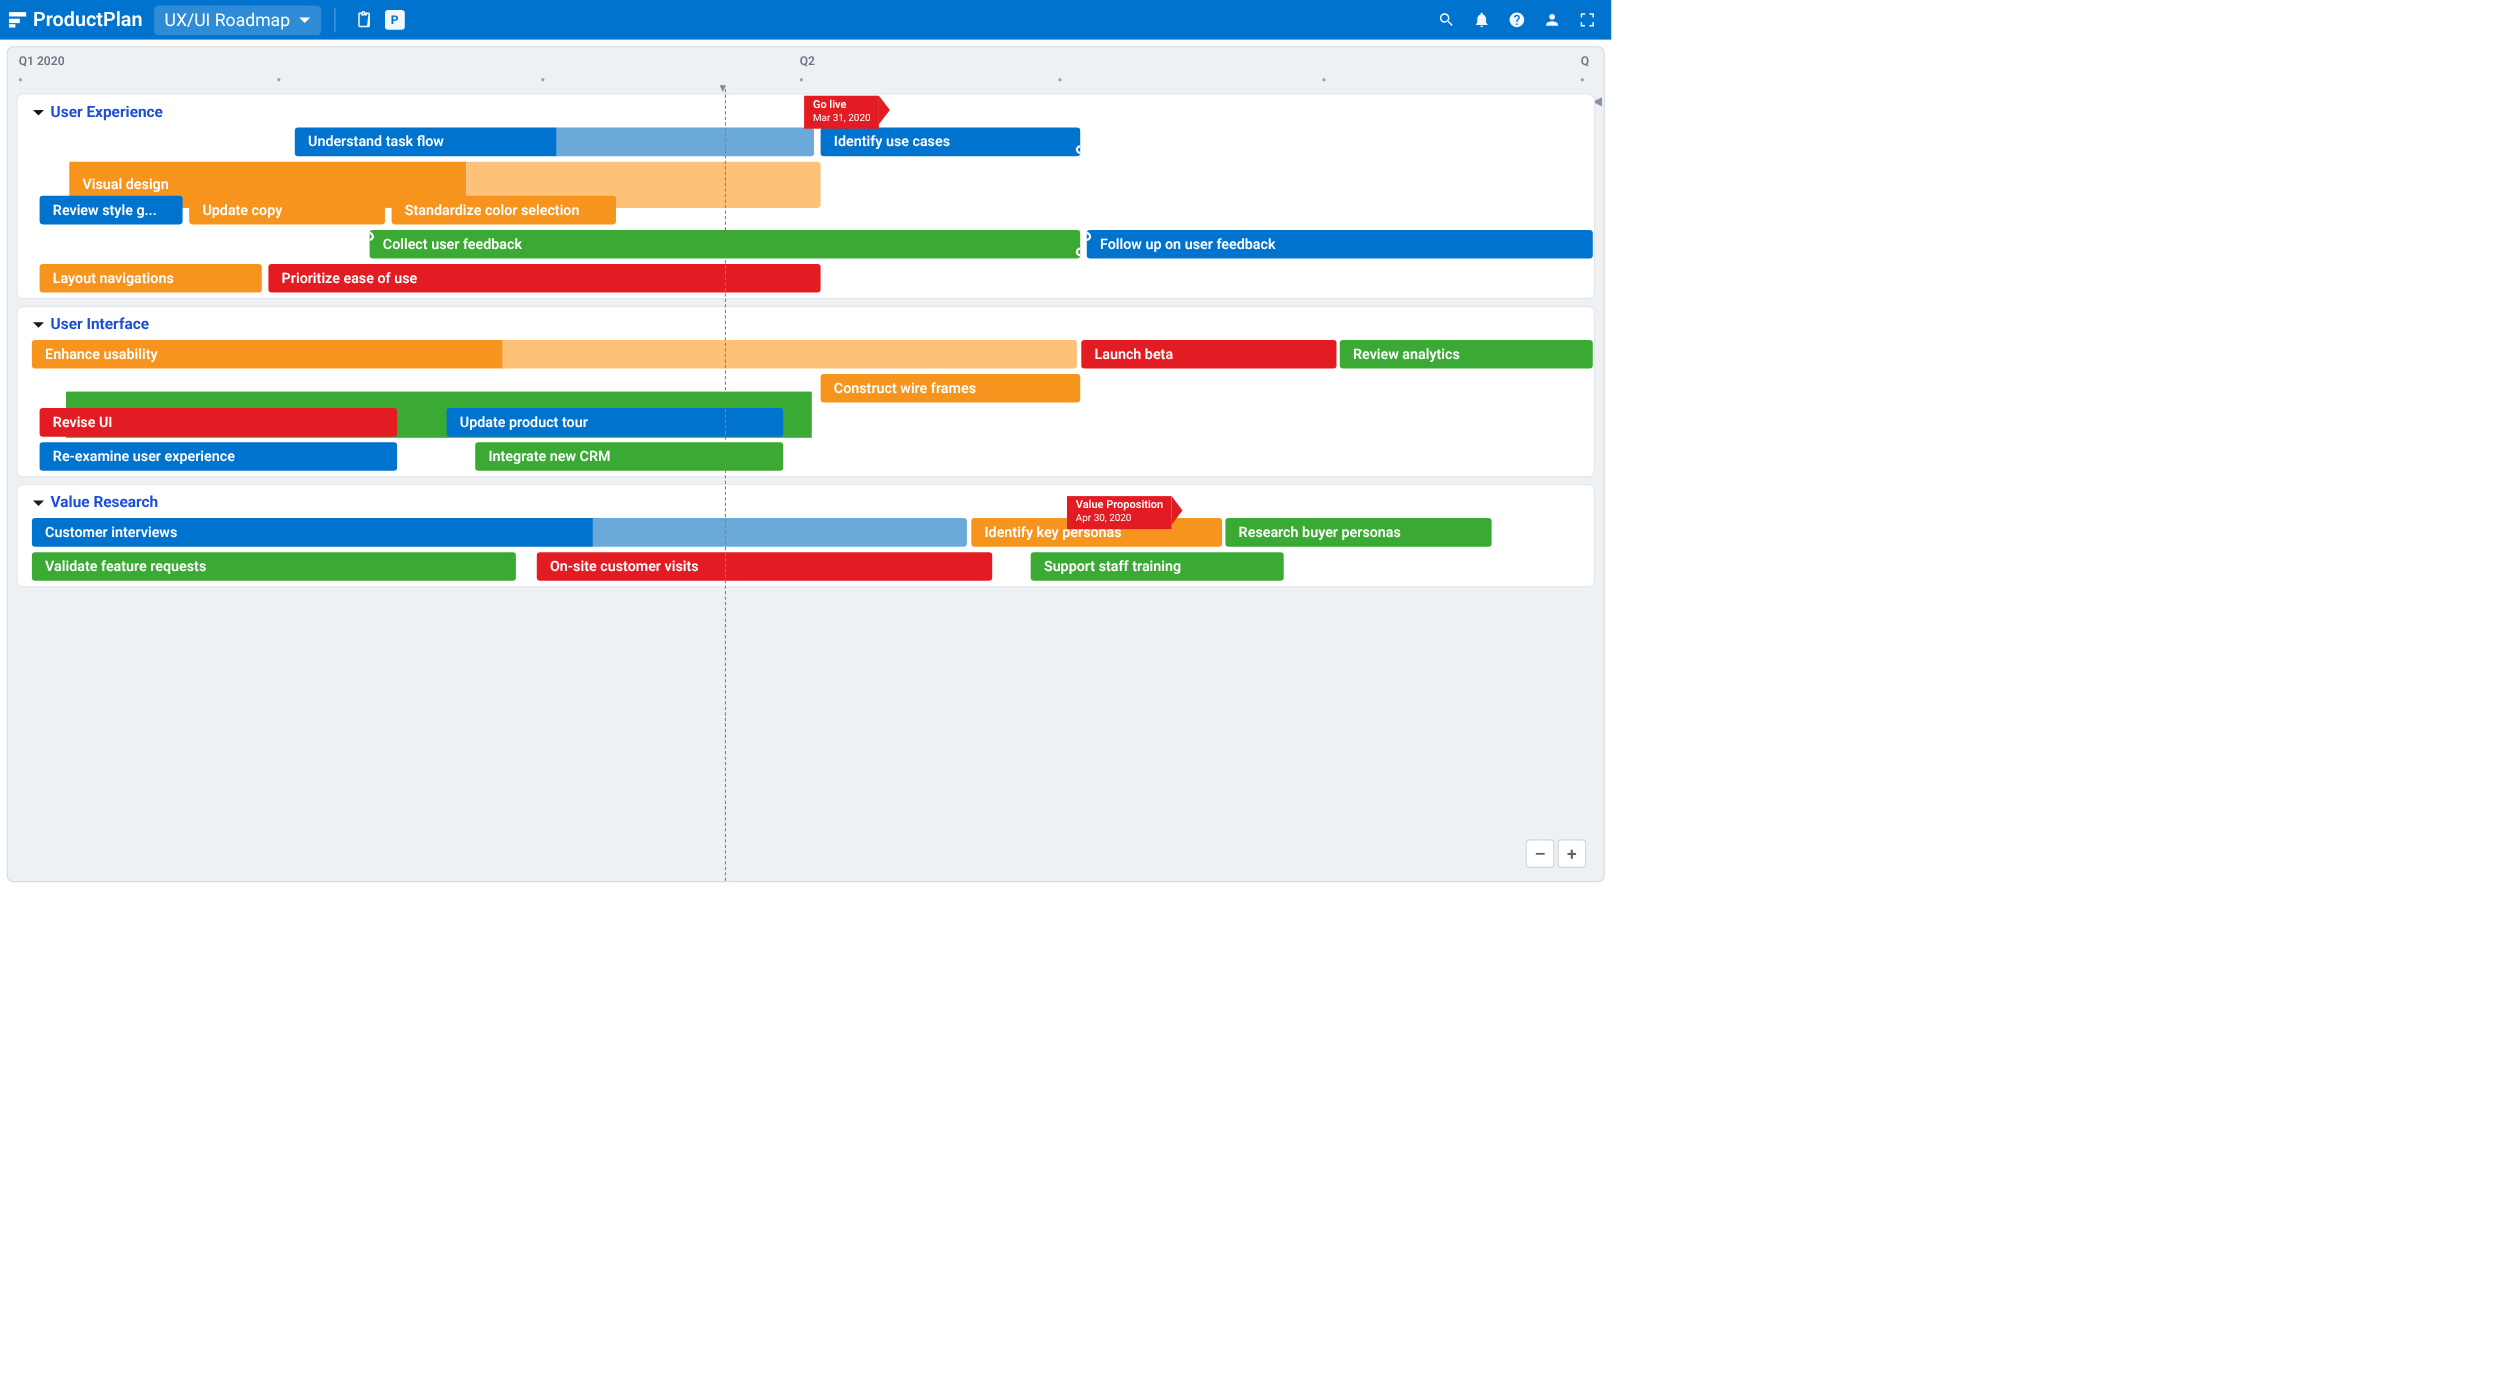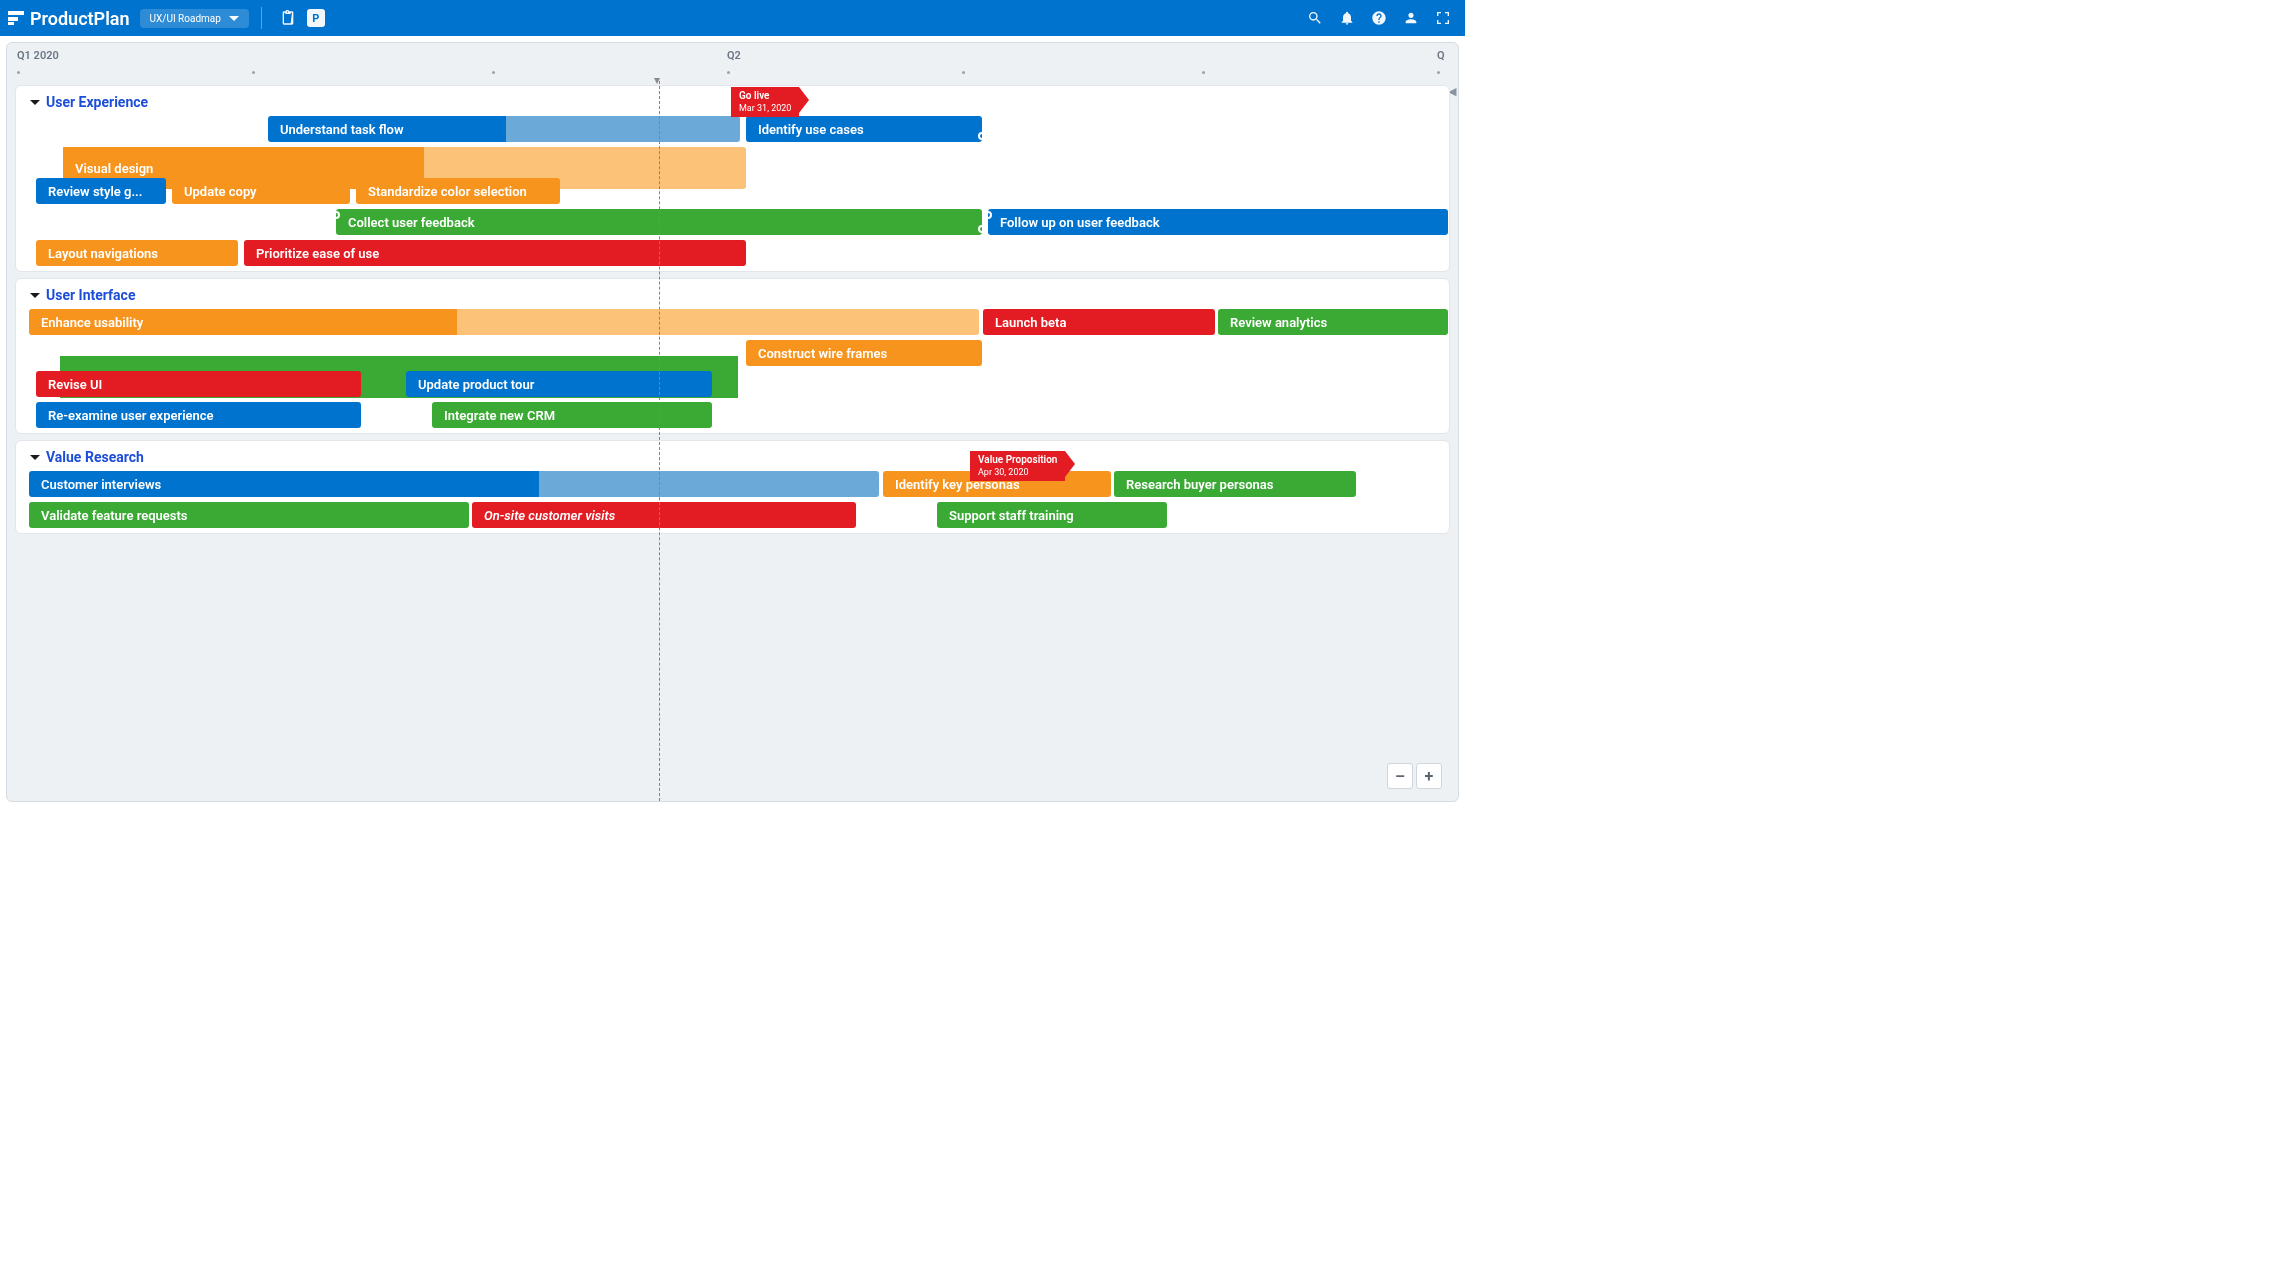--- a/index.html
+++ b/index.html
@@ -1,20 +1,20 @@
 <!DOCTYPE html>
 <html><head>
 <meta charset="utf-8">
 <style>
   * { margin:0; padding:0; box-sizing:border-box; font-family:-apple-system,BlinkMacSystemFont,"Segoe UI",Roboto,sans-serif; }
   body { background:#fff; width:1465px; height:812px; position:relative; }
   .topbar { background:#0073cf; height:36px; display:flex; align-items:center; padding:0 8px; color:#fff; }
   .logo { display:flex; align-items:center; font-weight:600; font-size:18px; gap:6px; margin-right:10px; }
   .logo-icon svg { display:block; }
-  .roadmap-sel { background:rgba(255,255,255,0.18); border-radius:4px; padding:4px 10px; display:flex; align-items:center; gap:8px; font-size:10px; cursor:pointer; }
+  .roadmap-sel { background:rgba(255,255,255,0.18); border-radius:4px; padding:4px 10px; display:flex; align-items:center; gap:8px; font-size:16px; cursor:pointer; }
   .vdiv { width:1px; height:22px; background:rgba(255,255,255,0.35); margin:0 12px; }
   .tb-icon { width:28px; height:28px; display:flex; align-items:center; justify-content:center; cursor:pointer; opacity:.95; }
   .tb-icon svg { width:16px; height:16px; fill:#fff; }
   .tb-right { margin-left:auto; display:flex; align-items:center; gap:4px; }
   .pbadge { width:18px; height:18px; border-radius:3px; background:#fff; color:#0073cf; font-weight:700; font-size:11px; display:flex; align-items:center; justify-content:center; }
   .canvas { position:relative; background:#eef1f4; border:1px solid #d6dce3; border-radius:6px; margin:6px; height:760px; overflow:hidden; }
   .timeline-hdr { position:relative; height:40px; }
   .q-label { position:absolute; top:6px; font-size:11px; color:#6b7785; font-weight:600; }
   .tick { position:absolute; top:28px; width:3px; height:3px; border-radius:50%; background:#9aa4b0; }
   .lane-group { background:#fff; border:1px solid #e2e6eb; border-radius:6px; margin:2px 8px 6px 8px; position:relative; }
@@ -194,21 +194,21 @@
         </div>
         <div class="lane-rows">
           <div class="row">
             <div class="bar c-blue-light" style="left: 523px; width: 340px; border-radius: 0px 3px 3px 0px;"></div>
             <div class="bar c-blue" style="left: 13px; width: 510px; border-radius: 3px 0px 0px 3px;">Customer interviews</div>
             <div class="bar c-orange" style="left: 867px; width: 228px;">Identify key personas</div>
             <div class="bar c-green" style="left: 1098px; width: 242px;">Research buyer personas</div>
           </div>
           <div class="row">
             <div class="bar c-green" style="left: 13px; width: 440px;">Validate feature requests</div>
-            <div class="bar c-red" style="left: 456px; width: 384px; font-style: italic;">On-site customer visits</div>
+            <div class="bar c-red" style="left: 472px; width: 414px;">On-site customer visits</div>
             <div class="bar c-green" style="left: 921px; width: 230px;">Support staff training</div>
           </div>
         </div>
       </div>
     </div>
   <div class="zoom-ctrl">
     <div class="zoom-btn">–</div>
     <div class="zoom-btn">+</div>
   </div>
 </div>

